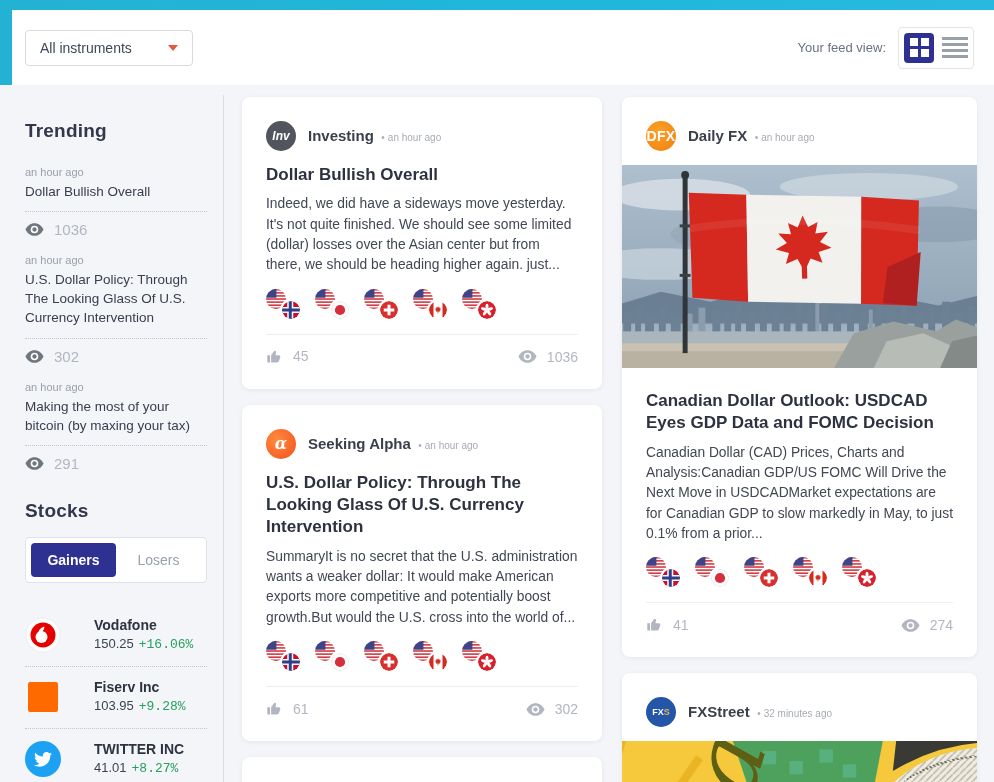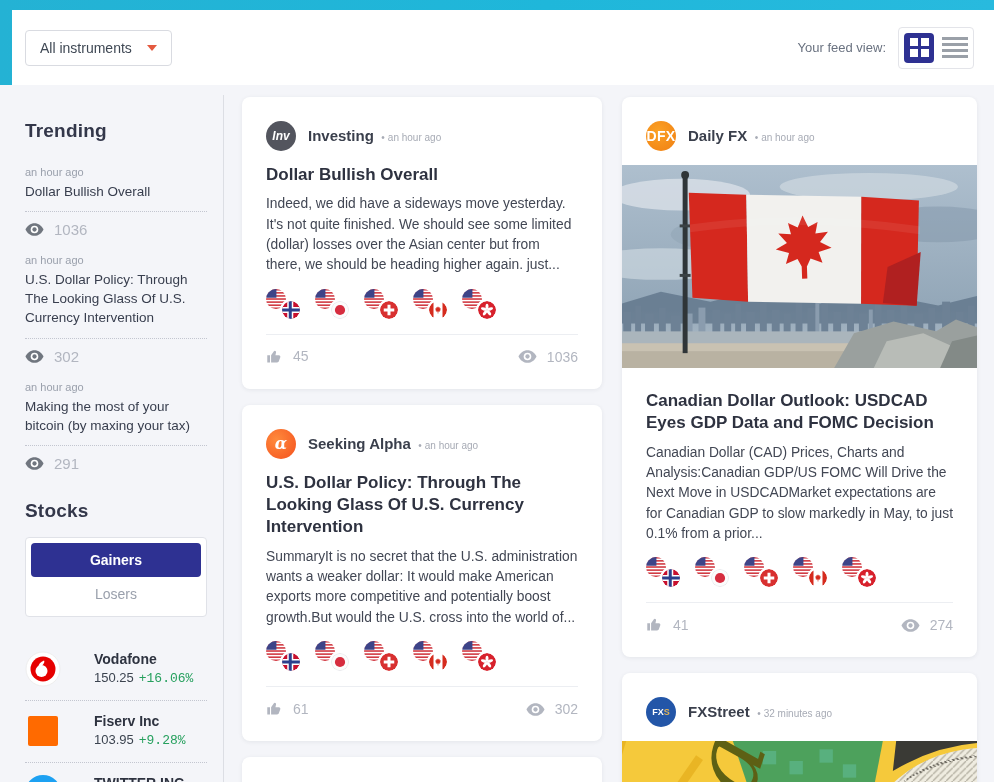--- a/index.html
+++ b/index.html
@@ -6,21 +6,21 @@
   html,body { width:994px; height:782px; }
   body {
     position:relative; overflow:hidden; background:#f4f5f9;
     font-family:"Liberation Sans", sans-serif; color:#3a3f4c;
   }
   
   .header-bg { position:absolute; top:0; left:0; right:0; height:85px;
     background:linear-gradient(90deg,#24b2d4,#1fb7da 55%,#28bade); }
   .header { position:absolute; top:10px; left:12px; right:0; height:75px; background:#fff;
     display:flex; align-items:center; justify-content:space-between; padding:0 20px 0 13px; }
-  .instr-dd { width:147px; height:36px; border:1px solid #d9dbe1; border-radius:4px; background:#fff;
+  .instr-dd { width:168px; height:36px; border:1px solid #d9dbe1; border-radius:4px; background:#fff;
     display:flex; align-items:center; justify-content:space-between; padding:0 14px; cursor:pointer; }
   .instr-dd span.lbl { font-size:14px; color:#3f4854; }
   .caret { width:0; height:0; border-left:5px solid transparent; border-right:5px solid transparent;
     border-top:6px solid #e4593f; }
   .feed-view { display:flex; align-items:center; gap:12px; }
   .feed-view .fv-label { font-size:13px; color:#6a7280; }
   .view-toggle { display:flex; align-items:center; gap:8px; border:1px solid #e3e4e9; border-radius:4px;
     padding:5px; background:#fff; }
   .vt-grid { width:30px; height:30px; background:#2e3192; border-radius:4px; display:grid;
     grid-template-columns:8px 8px; grid-template-rows:8px 8px; gap:3px; align-content:center; justify-content:center; cursor:pointer; }
@@ -35,21 +35,21 @@
   
   .side-h { font-size:19px; font-weight:bold; color:#33374a; letter-spacing:.2px; }
   .trend-list { margin-top:24px; }
   .t-item { cursor:pointer; }
   .t-time { font-size:11px; color:#9aa0ac; }
   .t-title { font-size:13.5px; font-weight:500; color:#383e4e; line-height:1.42; margin:4px 0 10px; }
   .dotline { border-bottom:1px dotted #c3c6d0; }
   .t-views { display:flex; align-items:center; gap:10px; padding:9px 0 16px; font-size:15px; color:#b2b6c0; }
   .eye { width:19px; height:13px; }
   .stocks-h { margin-top:12px; }
-  .tabs { margin-top:15px; border:1px solid #e0e2e8; border-radius:4px; background:#fff; padding:5px; display:flex;flex-direction:column; }
+  .tabs { margin-top:15px; border:1px solid #e0e2e8; border-radius:4px; background:#fff; padding:5px; display:flex; }
   .tab { flex:1; text-align:center; padding:9px 0; font-size:14px; border-radius:4px; cursor:pointer; }
   .tab.active { background:#2e3192; color:#fff; font-weight:bold; }
   .tab.inactive { color:#9aa0ac; }
   .stock-list { margin-top:22px; }
   .stock { display:flex; align-items:center; gap:33px; padding:12px 0 13px; border-bottom:1px dotted #c3c6d0; cursor:pointer; }
   .stock-logo { width:36px; height:36px; flex:0 0 36px; }
   .s-name { font-size:14px; font-weight:bold; color:#2e3340; }
   .s-line { margin-top:3px; font-size:13px; color:#3c4450; }
   .s-chg { color:#26a05e; margin-left:5px;font-family:Liberation Mono, monospace; }
   

